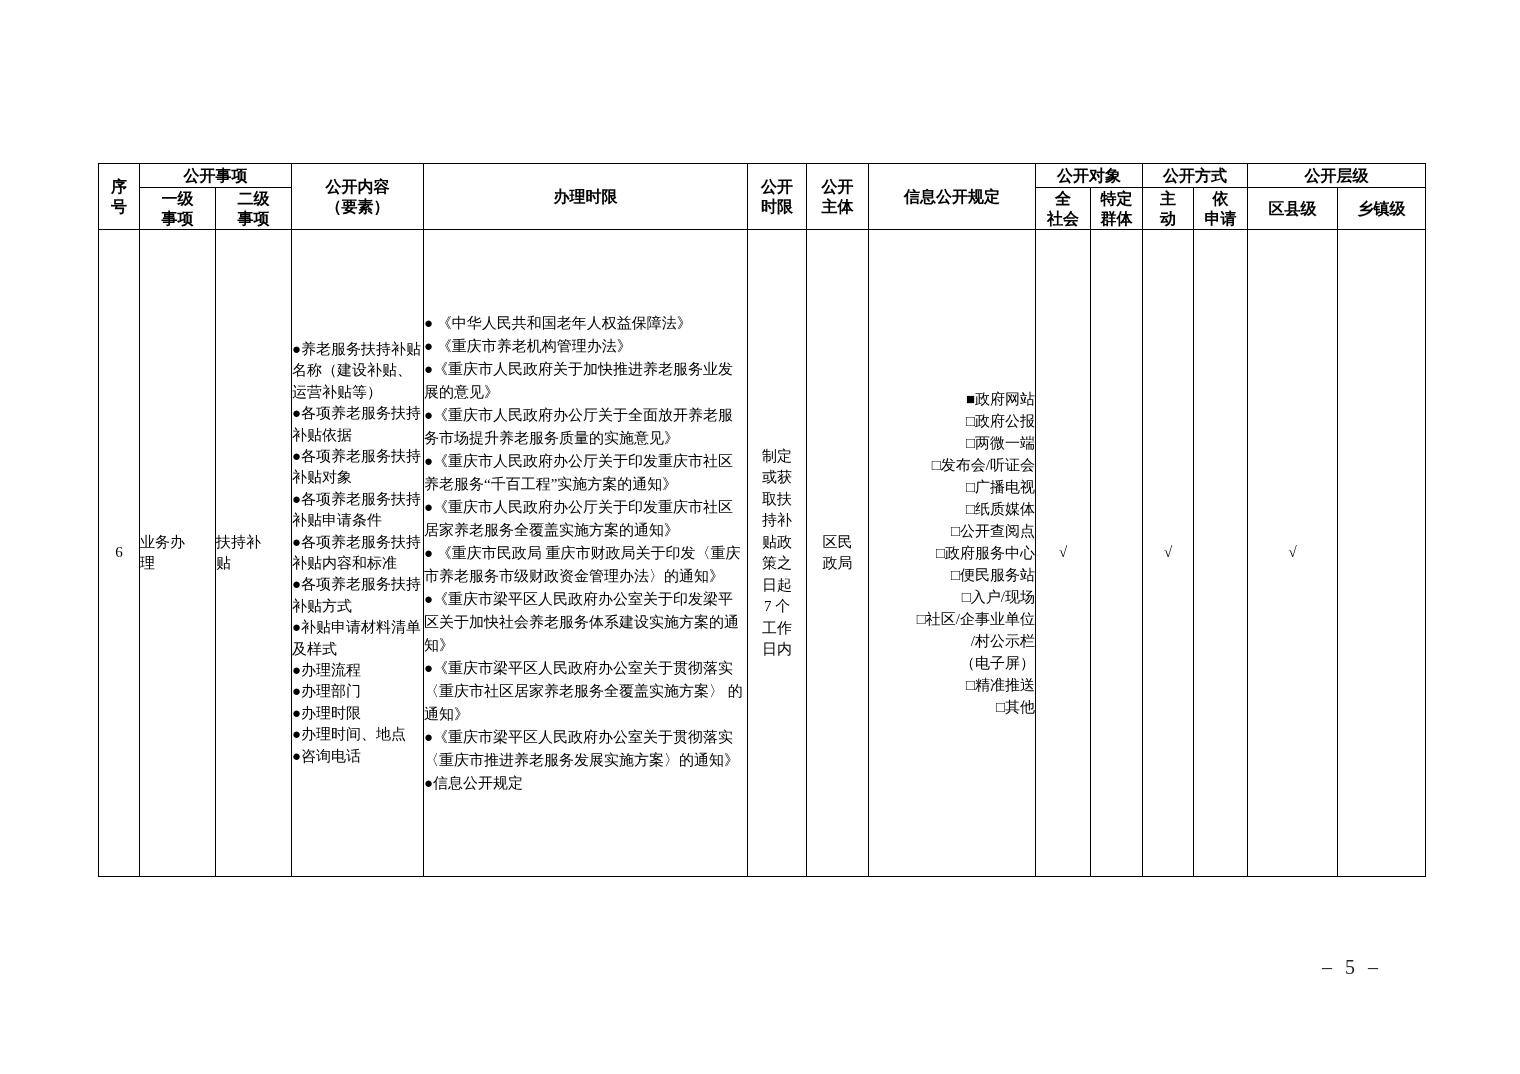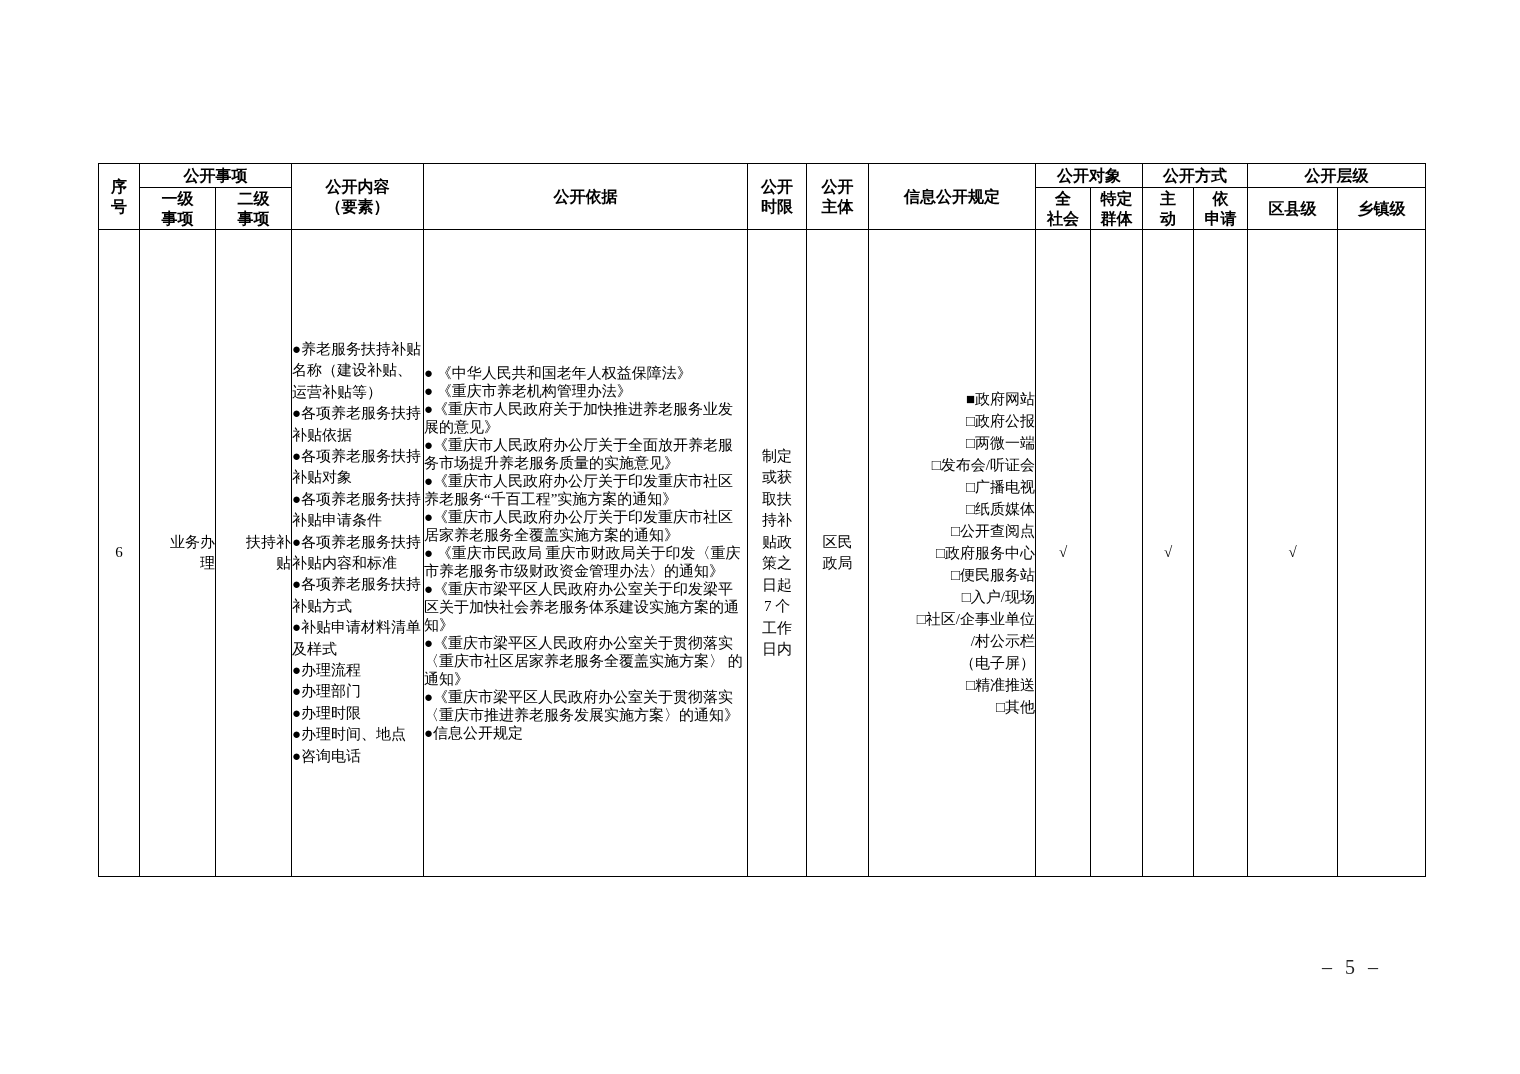--- a/index.html
+++ b/index.html
@@ -35,24 +35,24 @@
     text-align: center;
   }
   thead tr.grp { height: 24px; }
   thead tr.sub { height: 42px; }
   tbody tr { height: 647px; }
   tbody td {
     font-size: 15px;
     line-height: 21.5px;
     text-align: center;
   }
-  td.t { text-align: right; padding-left: 12px; padding-right: 6px; }
+  td.t { text-align: left; padding-left: 12px; padding-right: 6px; }
   td.list { text-align: left; }
   td.content  { padding-left: 6px;  padding-right: 24px; line-height: 21.4px; }
-  td.basis    { padding-left: 10px; padding-right: 12px; line-height: 18px; margin-left: 12px; }
+  td.basis    { padding-left: 10px; padding-right: 12px; line-height: 23px; margin-left: 12px; }
   td.channels { padding-left: 10px; padding-right: 8px;  line-height: 22px; text-align: right; }
   td.narrow { padding: 0 2px; }
   td.ck { font-size: 15px; }
   .page-number {
     position: absolute;
     left: 1322px;
     top: 956px;
     font-size: 20px;
     color: #222;
     word-spacing: 8px;
@@ -81,21 +81,21 @@
       <col style="width:90px">
         <col style="width:88px">
     </colgroup>
     <thead>
       <tr class="grp">
         <th rowspan="2">序
 号</th>
         <th colspan="2">公开事项</th>
         <th rowspan="2">公开内容
 （要素）</th>
-        <th rowspan="2">公开依据</th>
+        <th rowspan="2">办理时限</th>
         <th rowspan="2">公开
 时限</th>
         <th rowspan="2">公开
 主体</th>
         <th rowspan="2">信息公开规定</th>
         <th colspan="2">公开对象</th>
         <th colspan="2">公开方式</th>
         <th colspan="2">公开层级</th>
       </tr>
       <tr class="sub">

